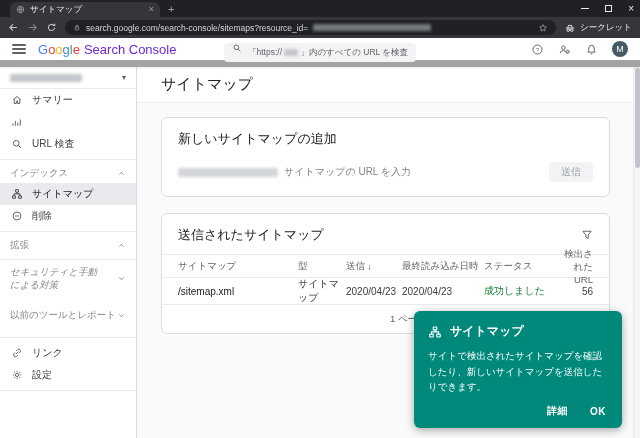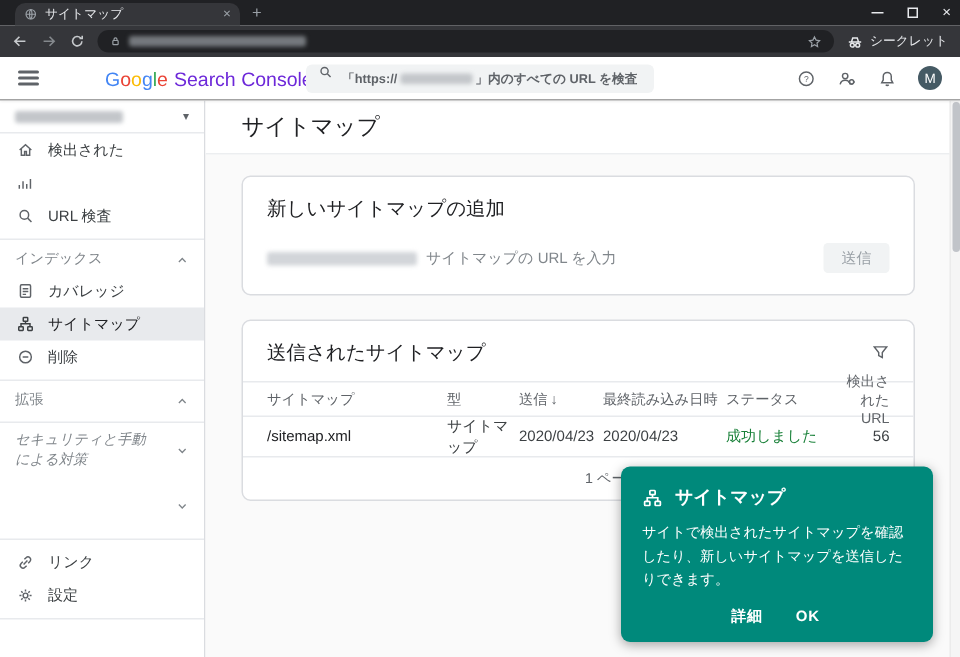--- a/index.html
+++ b/index.html
@@ -22,26 +22,26 @@
   .nav-ic { display:flex; align-items:center; }
   .omnibox { flex:1; height:15px; background:#202124; border-radius:8px; display:flex; align-items:center; padding:0 8px; gap:5px; }
   .url-text { color:#d5d7da; font-size:8.5px; white-space:nowrap; overflow:hidden; }
   .redacted { display:inline-block; border-radius:2px; filter:blur(1.5px); }
   .red-url { width:118px; height:7px; background:#75797e; }
   .omni-star { margin-left:auto; display:flex; }
   .incog { display:flex; align-items:center; gap:4px; }
   .incog-label { color:#e8eaed; font-size:8.5px; white-space:nowrap; }
 
   
-  .gsc-header { position:absolute; top:38px; left:0; width:640px; height:29px; background:#fff; border-bottom:1px solid #a3a3a3; box-shadow:0 1px 2px rgba(0,0,0,.08); display:flex; align-items:center; padding:0 12px; z-index:5;gap:32px; }
+  .gsc-header { position:absolute; top:38px; left:0; width:640px; height:29px; background:#fff; border-bottom:7px solid #a3a3a3; box-shadow:0 1px 2px rgba(0,0,0,.08); display:flex; align-items:center; padding:0 12px; z-index:5; }
   .hamburger { width:14px; display:flex; flex-direction:column; gap:2.5px; margin-right:12px; }
   .hamburger span { height:1.5px; background:#5f6368; border-radius:1px; }
   .logo { font-size:13px; white-space:nowrap; display:flex; align-items:baseline; gap:4px; }
   .logo-product { color:#6d28d9; }
-  .hdr-search { position:absolute; left:50%; transform:translateX(-50%); top:5px; width:232px; height:19px; background:#f1f3f4; border-radius:4px; display:flex; gap:6px; padding:0 8px;font-weight:bold; }
+  .hdr-search { position:absolute; left:50%; transform:translateX(-50%); top:5px; width:192px; height:19px; background:#f1f3f4; border-radius:4px; display:flex; gap:6px; padding:0 8px; }
   .hdr-search-text { color:#5f6368; font-size:8.5px; white-space:nowrap; overflow:hidden; display:flex; align-items:center; gap:2px; }
   .red-search { width:48px; height:7px; background:#c3c6ca; }
   .hdr-right { margin-left:auto; display:flex; align-items:center; gap:14px; }
   .avatar { width:16px; height:16px; border-radius:50%; background:#455a64; color:#fff; font-size:9px; display:flex; align-items:center; justify-content:center; }
 
   
   .app-body { position:absolute; top:67px; left:0; width:640px; height:371px; display:flex; }
 
   
   .sidebar { width:137px; background:#fff; border-right:1px solid #dadce0; font-size:10px; color:#3c4043; overflow:hidden; flex:none; }
@@ -85,21 +85,21 @@
   .status-ok { color:#188038; }
   .pager { height:28px; display:flex; align-items:center; justify-content:flex-end; gap:12px; padding-right:14px; color:#5f6368; font-size:9.5px; }
   .rows-select { display:flex; align-items:center; gap:3px; }
   .pg-chev { display:flex; }
 
   
   .popup { position:absolute; right:18px; bottom:10px; width:208px; background:#00897b; border-radius:6px; box-shadow:0 2px 8px rgba(0,0,0,.35); color:#fff; padding:12px 14px 10px; }
   .popup-head { display:flex; align-items:center; gap:8px; }
   .popup-title { font-size:12px; font-weight:bold; }
   .popup-body { margin-top:8px; font-size:9.5px; line-height:1.6; }
-  .popup-actions { margin-top:10px; display:flex; justify-content:center; gap:22px; padding-right:2px; }
+  .popup-actions { margin-top:10px; display:flex; justify-content:flex-end; gap:22px; padding-right:2px; }
   .popup-btn { background:none; border:none; color:#fff; font-size:10px; font-weight:bold; letter-spacing:.5px; }
 
   
   .scrollbar { position:absolute; right:0; top:0; width:7px; height:100%; background:#f5f5f5; border-left:1px solid #ebebeb; }
   .scroll-thumb { position:absolute; top:1px; left:1px; width:5px; height:100px; background:#c1c4c9; border-radius:3px; }
 </style>
 </head>
 <body>
 
 <div class="screen">
@@ -140,20 +140,21 @@
           <path d="M12.8 2.6v2.6h-2.6"></path>
         </svg>
     </span>
     <div class="omnibox">
       <span style="display:flex">
         <svg width="8" height="9" viewBox="0 0 16 16" fill="none" stroke="#9aa0a6" stroke-width="1.6">
             <rect x="4.5" y="7" width="7" height="5.5" rx="1"></rect>
             <path d="M6 7V5.5a2 2 0 0 1 4 0V7"></path>
           </svg>
       </span>
+      <span class="url-text">search.google.com/search-console/sitemaps?resource_id=</span>
       <span class="redacted red-url"></span>
       <span class="omni-star">
         <svg width="10" height="10" viewBox="0 0 16 16" fill="none" stroke="#9aa0a6" stroke-width="1.3">
             <path d="M8 2.6l1.7 3.4 3.7.5-2.7 2.6.6 3.7L8 11 4.7 12.8l.6-3.7L2.6 6.5l3.7-.5z"></path>
           </svg>
       </span>
     </div>
     <div class="incog">
       <span style="display:flex">
         <svg width="12" height="12" viewBox="0 0 16 16" fill="none" stroke="#e8eaed" stroke-width="1.3">
@@ -223,21 +224,21 @@
         <span class="prop-caret">▾</span>
       </div>
 
       <div class="nav-item">
         <span class="ic">
           <svg width="12" height="12" viewBox="0 0 16 16" fill="none" stroke="#5f6368" stroke-width="1.3">
               <path d="M2.8 8L8 3.3 13.2 8"></path>
               <path d="M4.3 7v5.7h2.9V9.4h1.6v3.3h2.9V7"></path>
             </svg>
         </span>
-        <span>検出された</span>
+        <span>サマリー</span>
       </div>
       <div class="nav-item">
         <span class="ic">
           <svg width="12" height="12" viewBox="0 0 16 16" fill="none" stroke="#5f6368" stroke-width="1.3">
               <path d="M2.5 13V9.8M5.8 13V6.5M9.1 13V8.8M12.4 13V4.5"></path>
             </svg>
         </span>
       </div>
       <div class="nav-item">
         <span class="ic">
@@ -252,29 +253,20 @@
       <div class="sb-divider"></div>
 
       <div class="sec-label">
         <span>インデックス</span>
         <span class="chev">
           <svg width="9" height="9" viewBox="0 0 16 16" fill="none" stroke="#80868b" stroke-width="1.6">
               <polyline points="4,10 8,6 12,10"></polyline>
             </svg>
         </span>
       </div>
-      <div class="nav-item">
-        <span class="ic">
-          <svg width="12" height="12" viewBox="0 0 16 16" fill="none" stroke="#5f6368" stroke-width="1.3">
-              <rect x="3.5" y="2.5" width="9" height="11" rx="1"></rect>
-              <path d="M5.5 6h5M5.5 8.5h5M5.5 11h3"></path>
-            </svg>
-        </span>
-        <span>カバレッジ</span>
-      </div>
       <div class="nav-item selected">
         <span class="ic">
           <svg width="12" height="12" viewBox="0 0 16 16" fill="none" stroke="#3c4043" stroke-width="1.3">
               <rect x="6" y="2.3" width="4" height="3.2" rx="0.5"></rect>
               <rect x="2" y="10.5" width="4" height="3.2" rx="0.5"></rect>
               <rect x="10" y="10.5" width="4" height="3.2" rx="0.5"></rect>
               <path d="M8 5.5v2.3M4 10.5V7.8h8v2.7"></path>
             </svg>
         </span>
         <span>サイトマップ</span>
@@ -305,20 +297,21 @@
       <div class="sec-label" style="max-width:137px;">
         <span style="white-space:normal; width:96px;font-style:italic;">セキュリティと手動による対策</span>
         <span class="chev">
           <svg width="9" height="9" viewBox="0 0 16 16" fill="none" stroke="#80868b" stroke-width="1.6">
               <polyline points="4,6 8,10 12,6"></polyline>
             </svg>
         </span>
       </div>
 
       <div class="sec-label mt12">
+        <span>以前のツールとレポート</span>
         <span class="chev">
           <svg width="9" height="9" viewBox="0 0 16 16" fill="none" stroke="#80868b" stroke-width="1.6">
               <polyline points="4,6 8,10 12,6"></polyline>
             </svg>
         </span>
       </div>
 
       <div class="sb-divider mt12"></div>
 
       <div class="nav-item">

